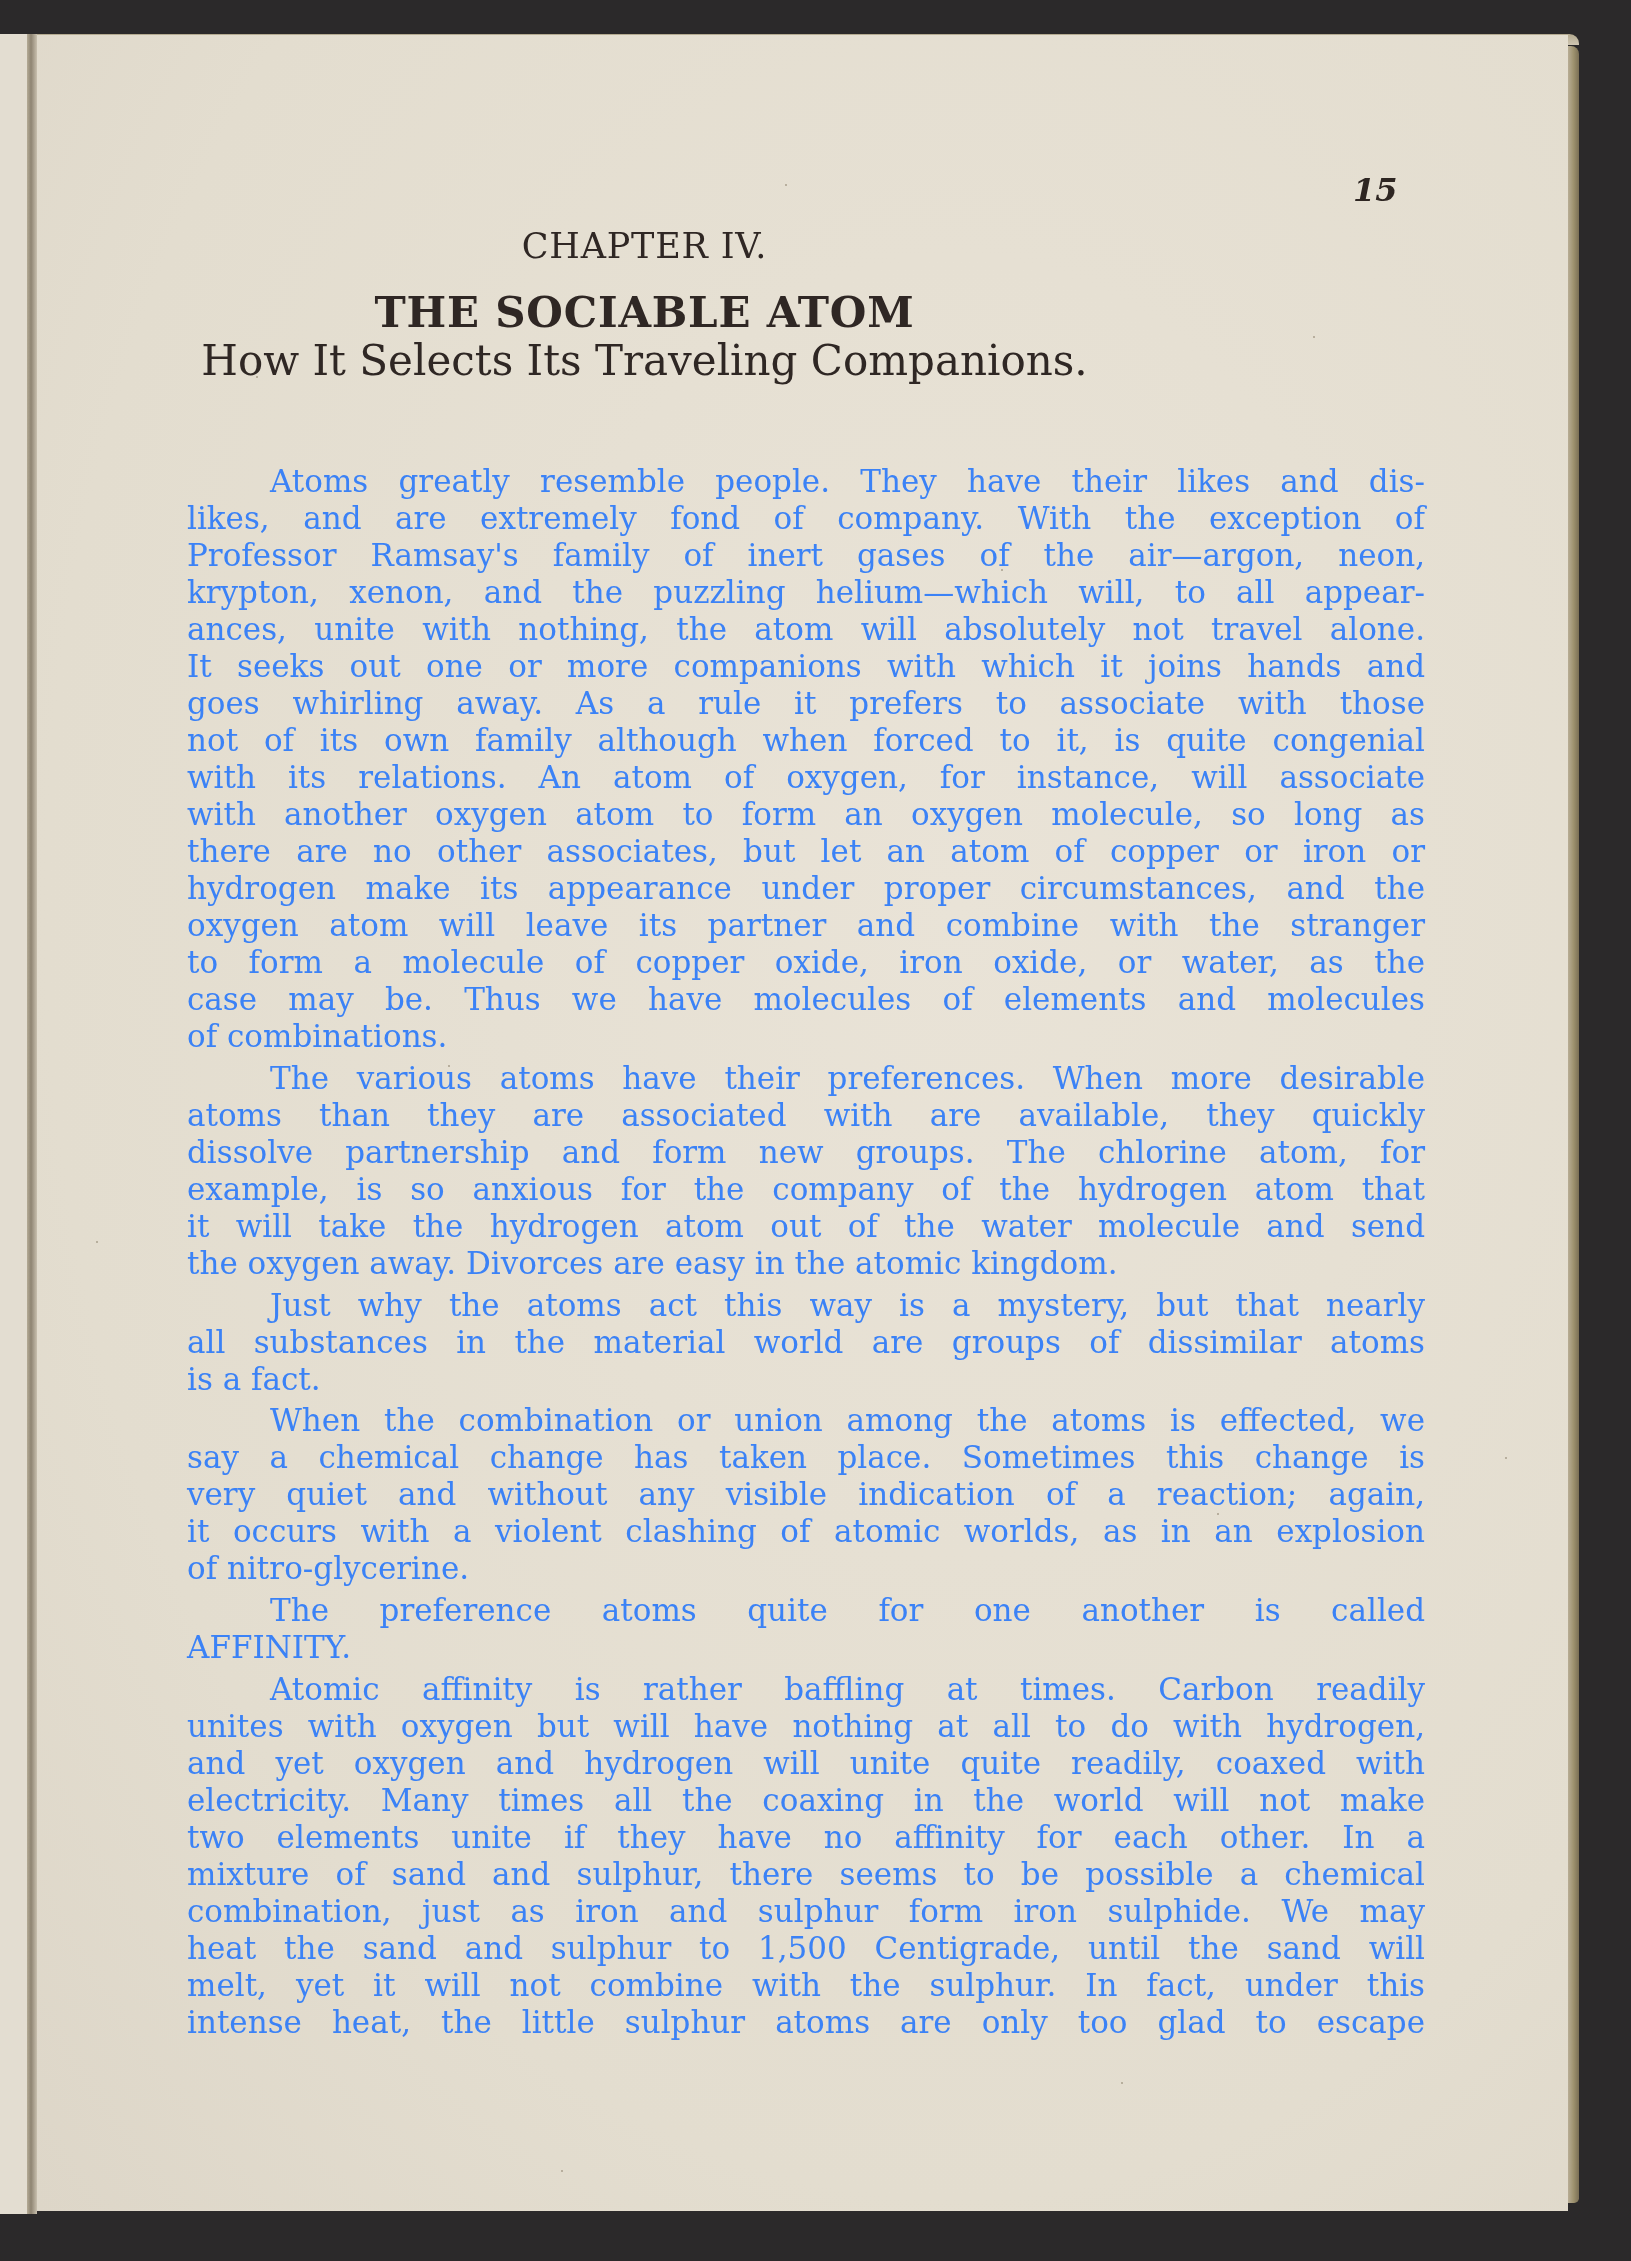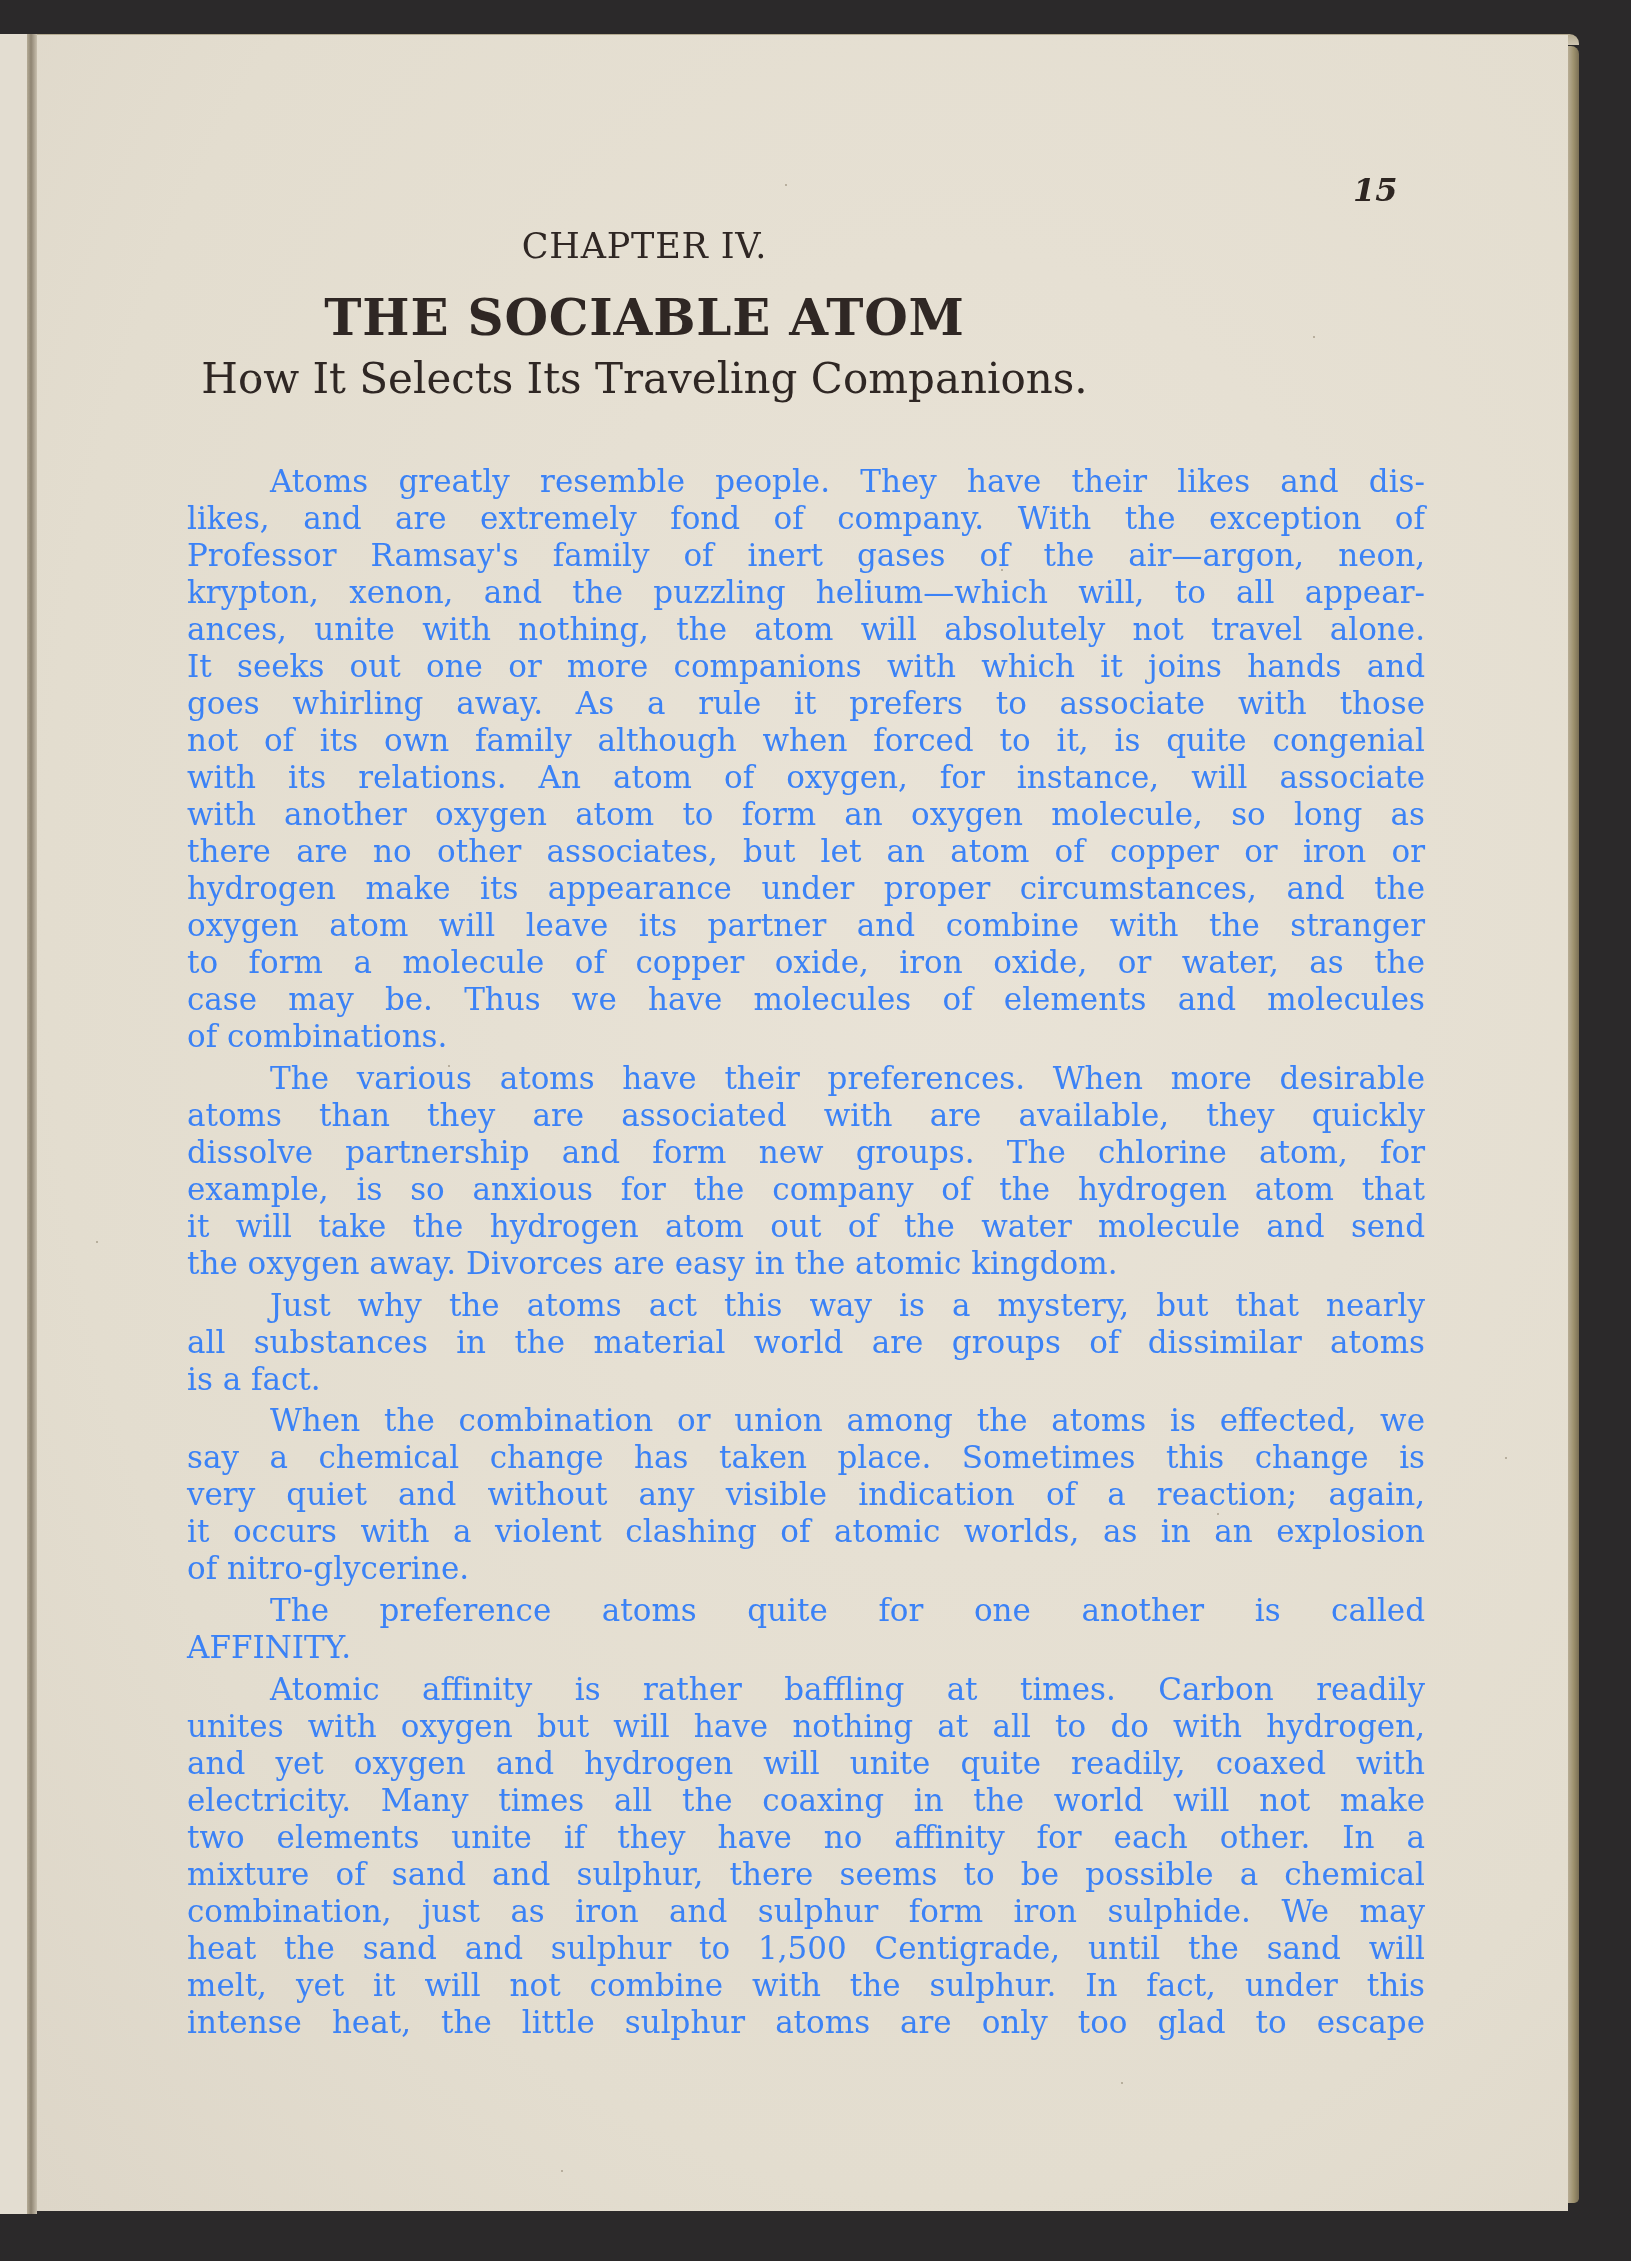--- a/index.html
+++ b/index.html
@@ -33,22 +33,22 @@
   }
   .page-number {
     position: absolute; left: 1353px; top: 171px;
     font-size: 32px; font-weight: bold; font-style: italic; color: #2e2622;
   }
   .heading {
     position: absolute; left: 37px; width: 1215px; text-align: center;
     color: #2f2724;
   }
   .chapter-label { top: 226px; font-size: 35px; letter-spacing: 0.8px; }
-  .chapter-title { top: 288px; font-size: 50px; font-weight: bold; letter-spacing: 0.8px; }
-  .chapter-subtitle { top: 354px; font-size: 42px; }
+  .chapter-title { top: 288px; font-size: 42px; font-weight: bold; letter-spacing: 0.8px; }
+  .chapter-subtitle { top: 336px; font-size: 42px; }
   .body-text {
     position: absolute; left: 187px; top: 463px; width: 1238px;
     color: #3b82f6; font-size: 31px; line-height: 37px;
   }
   .para { margin: 0 0 4.8px 0; text-align: justify; text-indent: 83px; }
   .para .ln { display: block; text-align: justify; text-align-last: justify; white-space: nowrap; }
   .para .ln.last { text-align-last: left; }
   .para .ln.first { padding-left: 83px; }
   .para { text-indent: 0; }
   .fleck { position: absolute; width: 2.4px; height: 2.4px; background: #a89f8c; border-radius: 50%; }

